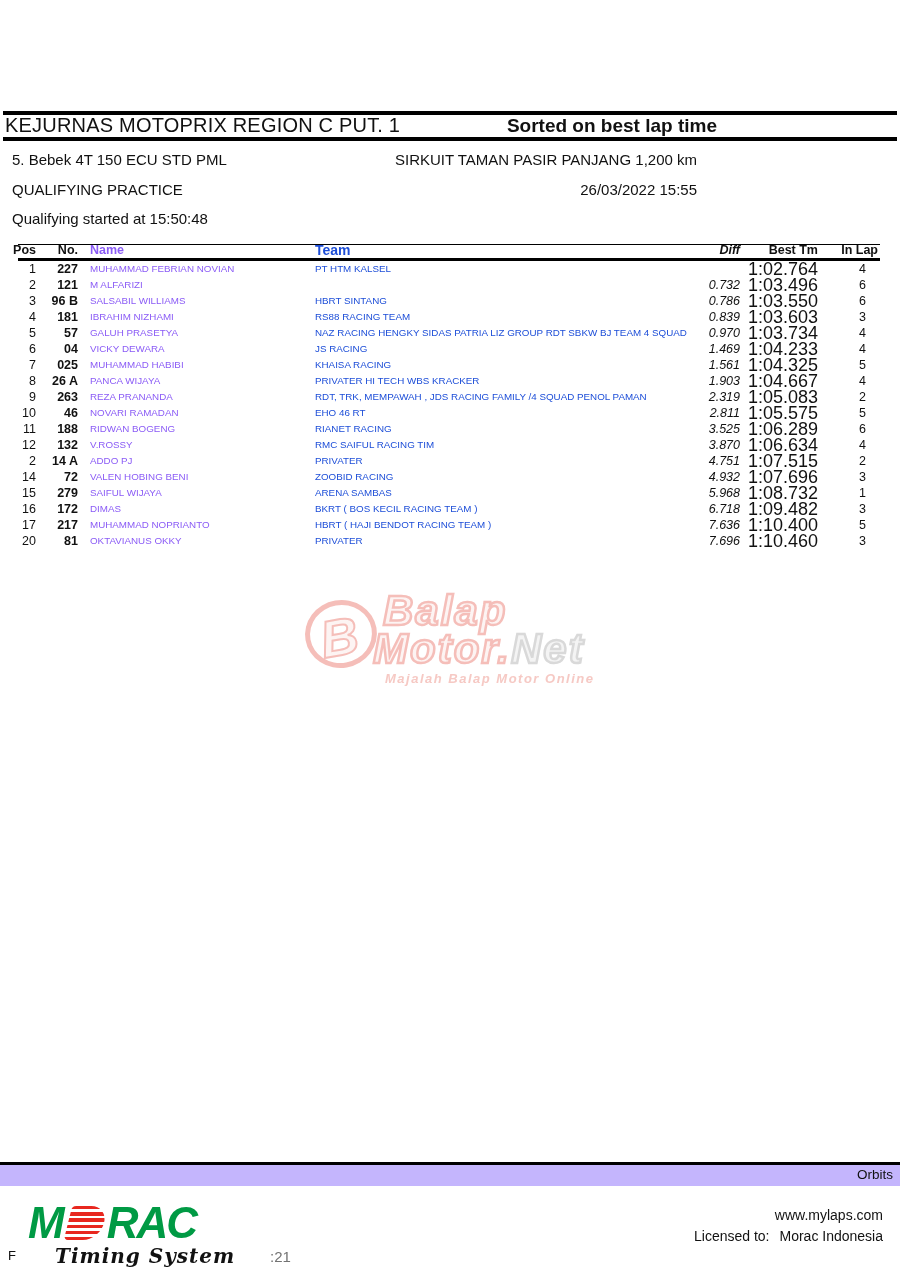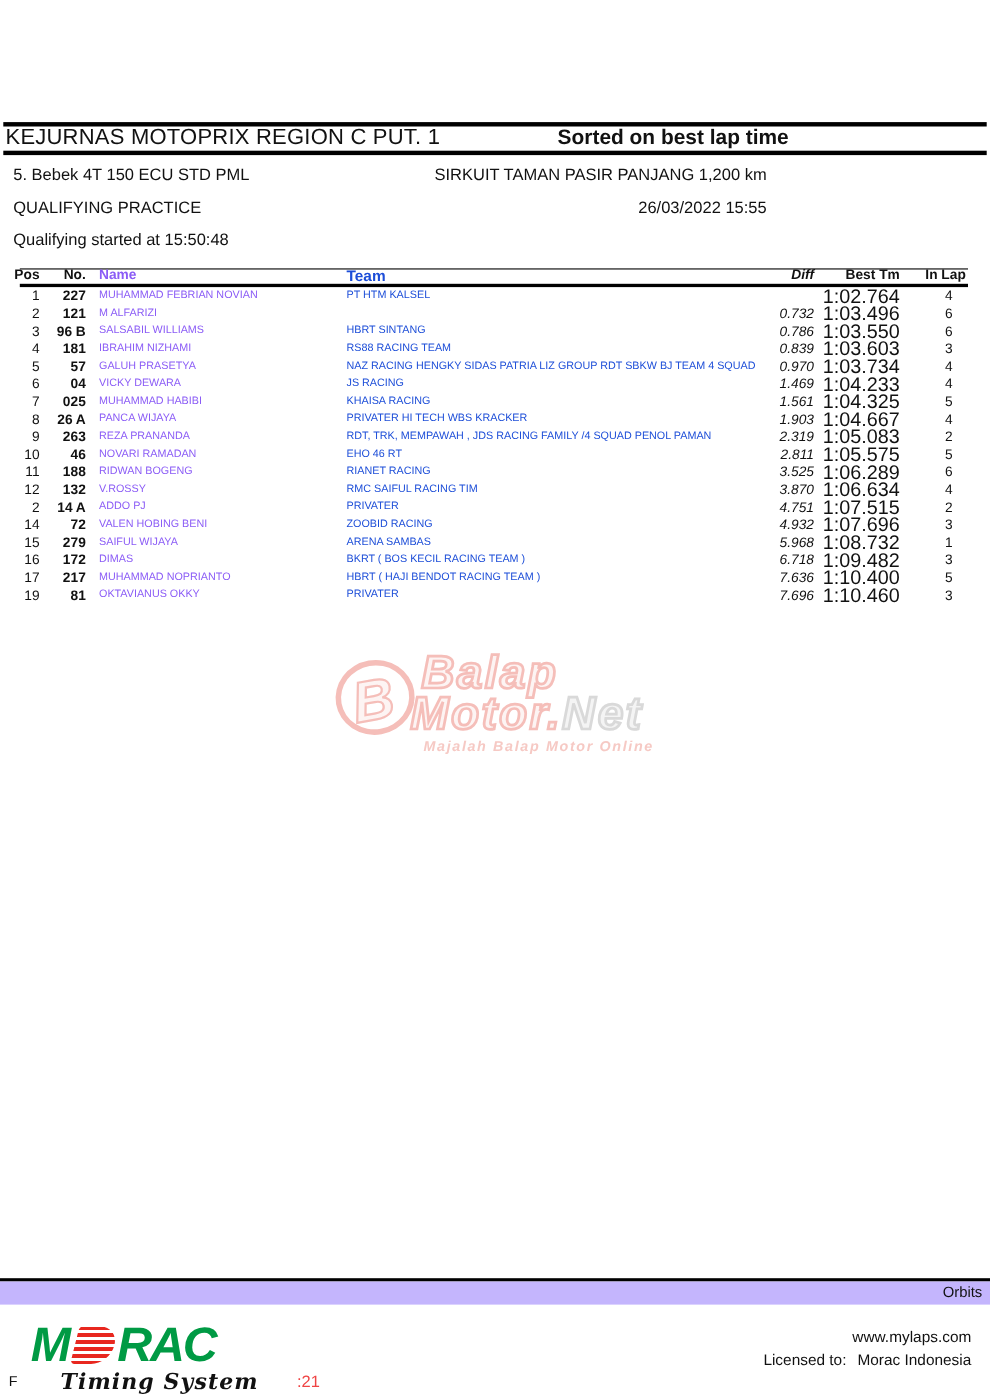--- a/index.html
+++ b/index.html
@@ -63,21 +63,21 @@
   .morac { position:absolute; left:8px; top:1200px; width:300px; }
   .morac-row { position:relative; left:20px; display:flex; align-items:center; height:46px;
                font-style:italic; font-weight:bold; font-size:44px; color:#009a44; letter-spacing:-2px; }
   .morac-o { display:inline-block; width:36px; height:34px; margin:0 3px 0 5px;
              background:repeating-linear-gradient(#e8271f 0 3.5px, #ffffff 3.5px 6.2px);
              border-radius:4px 17px 17px 4px; transform:skewX(-14deg); }
   .morac-sub-row { position:relative; height:22px; font-size:13px; }
   .frag-left { position:absolute; left:0; top:2px; font-size:13px; color:#111; }
   .morac-sub { position:absolute; left:47px; top:-2px; font-family:"DejaVu Serif", serif; font-style:italic;
                font-weight:bold; font-size:20px; letter-spacing:1px; color:#111; }
-  .frag-right { position:absolute; left:262px; top:2px; font-size:15px; color:#ef4444; }
+  .frag-right { position:absolute; left:262px; top:2px; font-size:15px; color:#737373; }
 </style>
 </head>
 <body>
 
 <div class="page">
 
   <div class="rule rule-top"></div>
   <div class="title-band">
     <div class="doc-title">KEJURNAS MOTOPRIX REGION C PUT. 1</div>
     <div class="sort-label">Sorted on best lap time</div>
@@ -256,21 +256,21 @@
         <div class="row">
       <span class="cell c-pos">17</span>
       <span class="cell c-no">217</span>
       <span class="cell c-name">MUHAMMAD NOPRIANTO</span>
       <span class="cell c-team">HBRT ( HAJI BENDOT RACING TEAM )</span>
       <span class="cell c-diff">7.636</span>
       <span class="cell c-best">1:10.400</span>
       <span class="cell c-inlap">5</span>
     </div>
         <div class="row">
-      <span class="cell c-pos">19</span>
+      <span class="cell c-pos">20</span>
       <span class="cell c-no">81</span>
       <span class="cell c-name">OKTAVIANUS OKKY</span>
       <span class="cell c-team">PRIVATER</span>
       <span class="cell c-diff">7.696</span>
       <span class="cell c-best">1:10.460</span>
       <span class="cell c-inlap">3</span>
     </div>
       </div>
   </div>
 

